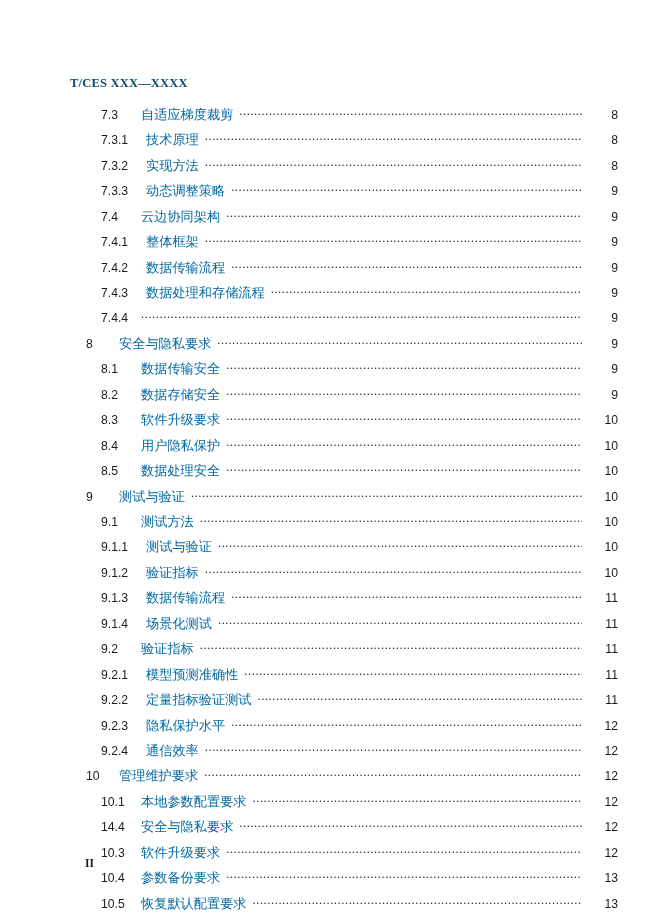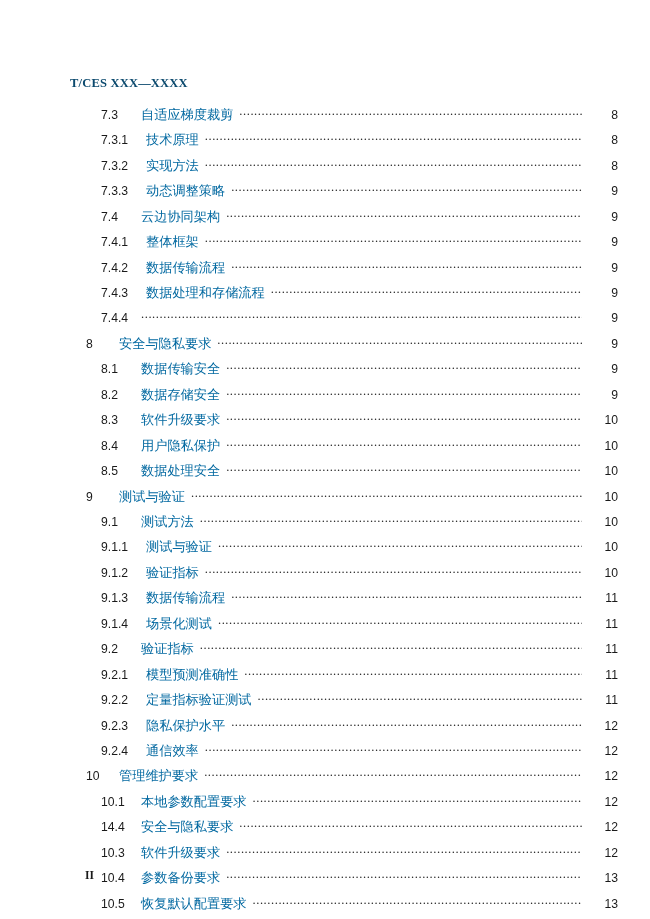--- a/index.html
+++ b/index.html
@@ -109,21 +109,20 @@
 
   
   .page-footer {
     position: absolute;
     left: 85px;
     top: 857px;
     font-family: "Liberation Serif", "DejaVu Serif", serif;
     font-weight: bold;
     font-size: 11.5px;
     color: #1a1a1a;
-    margin-top: 12px;
   }
 </style>
 </head>
 <body>
 
 <div class="page">
 
   <div class="running-header">T/CES XXX—XXXX</div>
 
   <div class="toc" id="toc-container">

